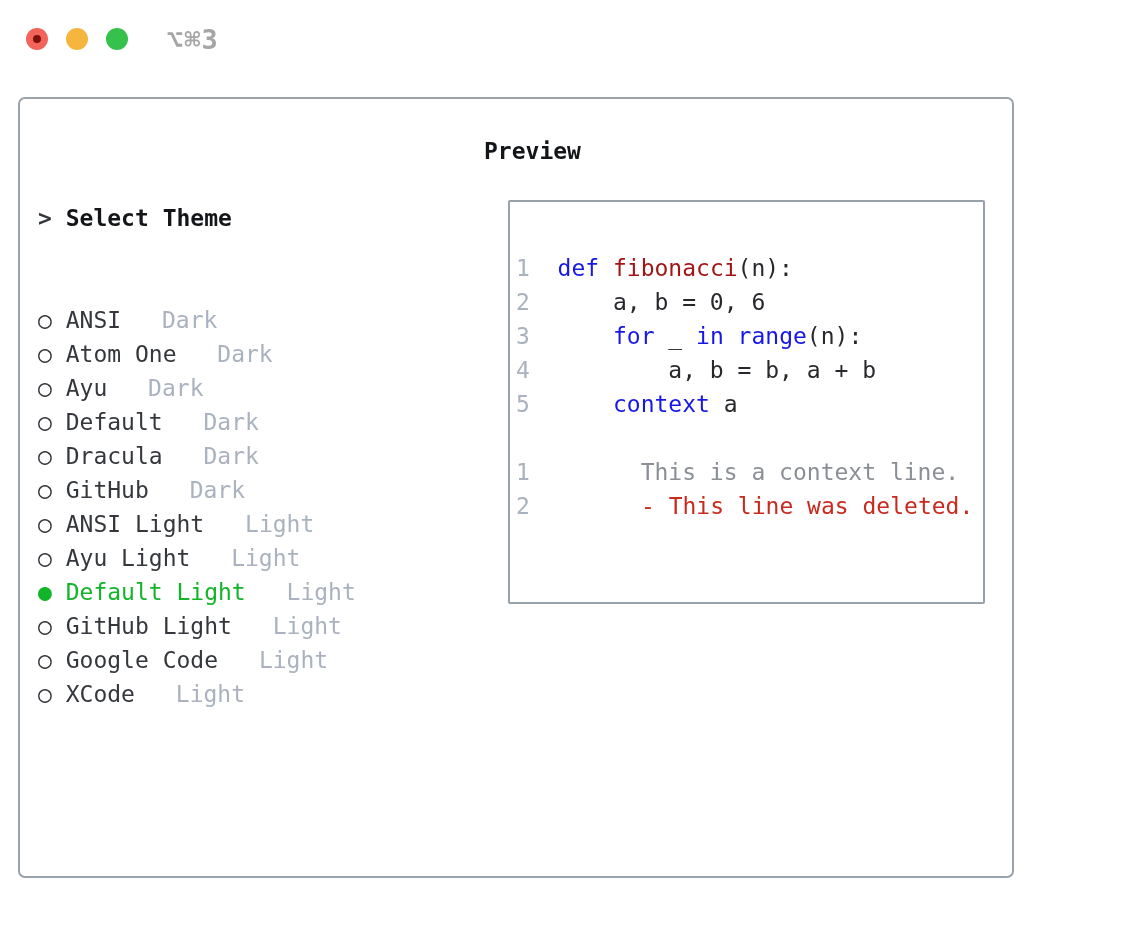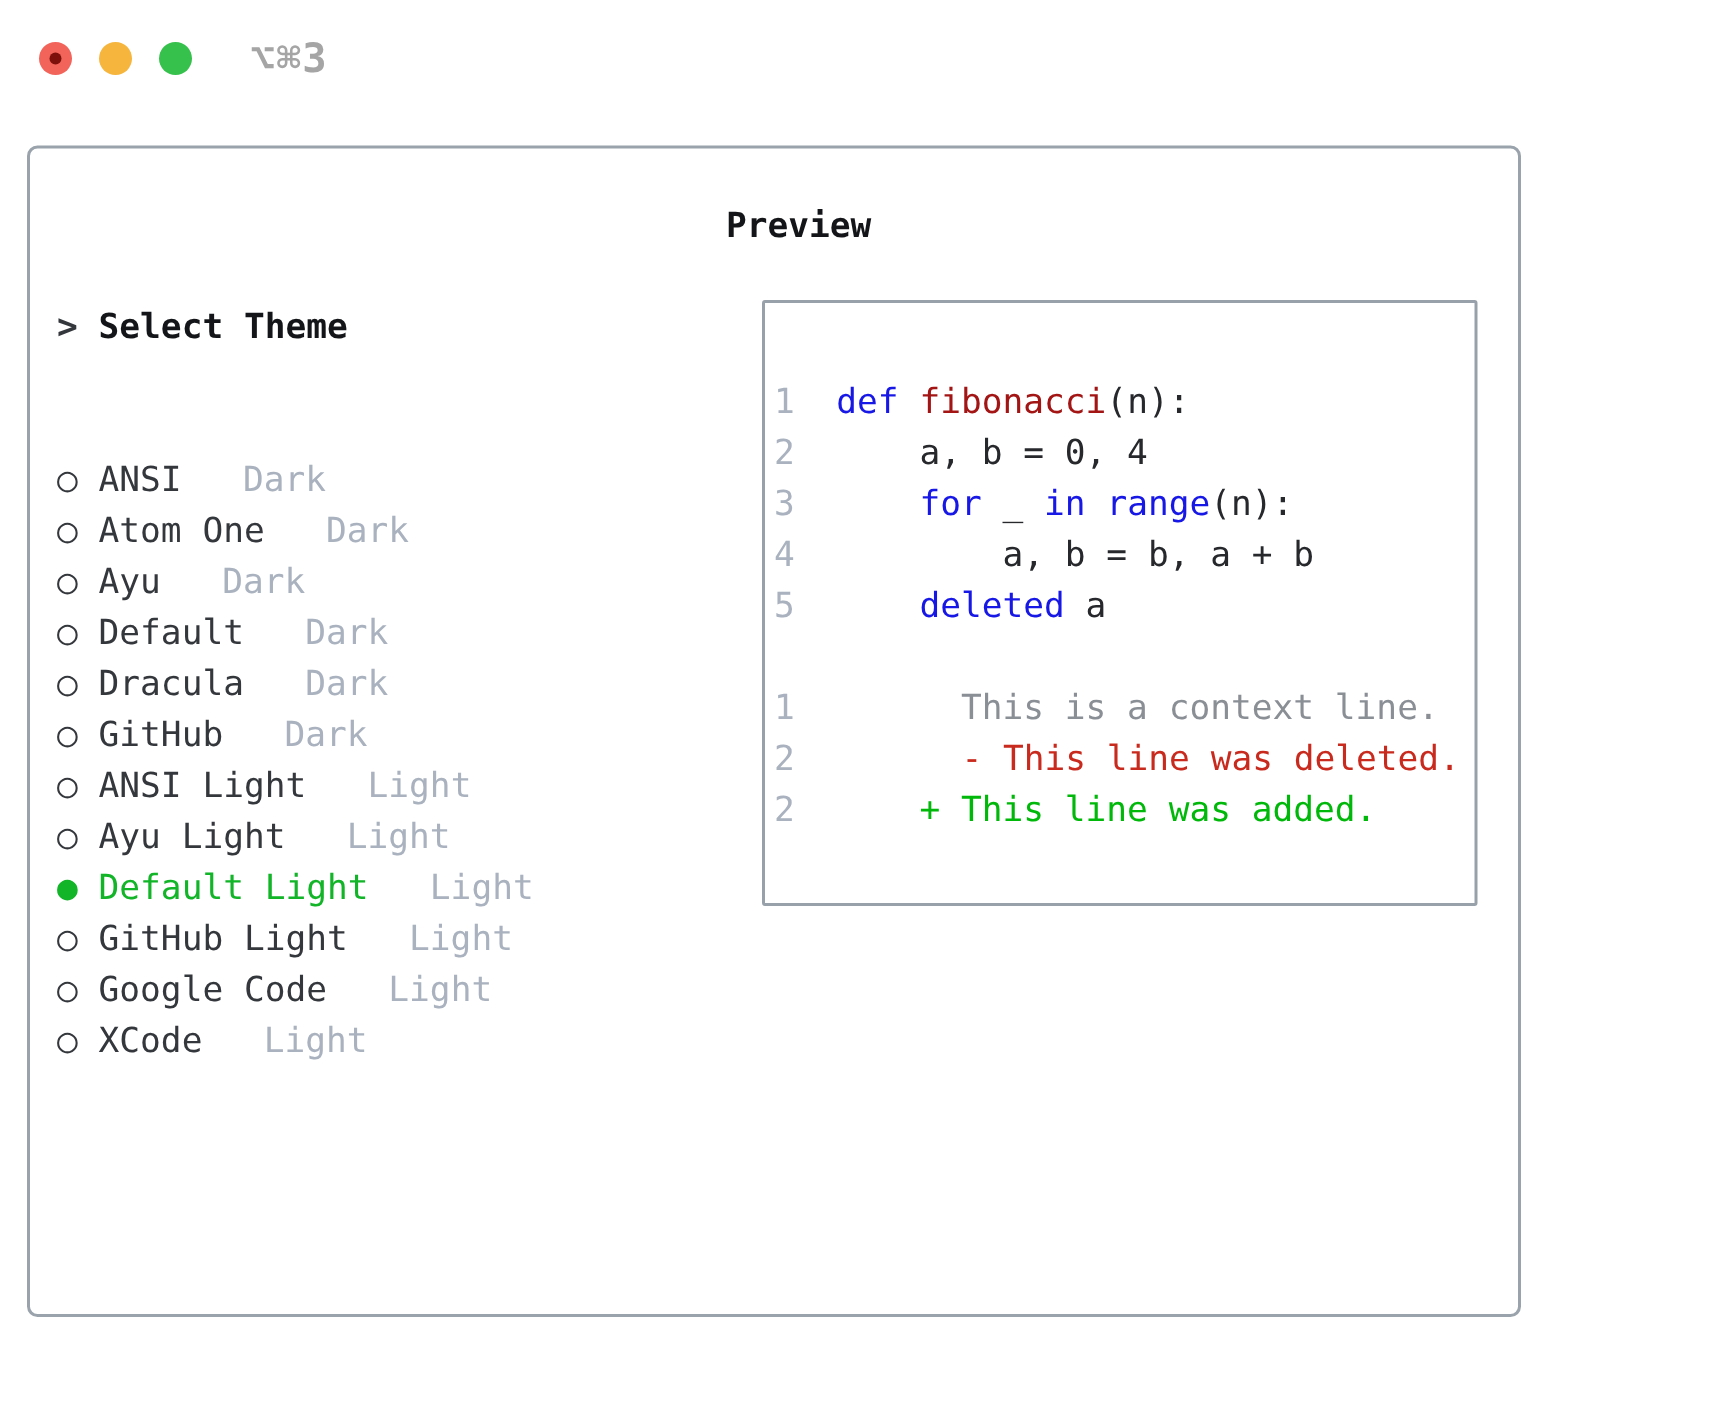--- a/index.html
+++ b/index.html
@@ -86,24 +86,23 @@
       <div class="blank"></div>
       
       
       
     </div>
 
     <div class="preview-label">Preview</div>
 
     <div class="preview-box">
         <div class="pline"><span class="lnum">1  </span><span class="tok-kw">def</span><span class="tok-p"> </span><span class="tok-fn">fibonacci</span><span class="tok-p">(n):</span></div>
-        <div class="pline"><span class="lnum">2  </span><span class="tok-p">    a, b = 0, 4</span></div>
+        <div class="pline"><span class="lnum">2  </span><span class="tok-p">    a, b = 0, 6</span></div>
         <div class="pline"><span class="lnum">3  </span><span class="tok-p">    </span><span class="tok-kw">for</span><span class="tok-p"> _ </span><span class="tok-kw">in</span><span class="tok-p"> </span><span class="tok-kw">range</span><span class="tok-p">(n):</span></div>
         <div class="pline"><span class="lnum">4  </span><span class="tok-p">        a, b = b, a + b</span></div>
-        <div class="pline"><span class="lnum">5  </span><span class="tok-p">    </span><span class="tok-kw">deleted</span><span class="tok-p"> a</span></div>
+        <div class="pline"><span class="lnum">5  </span><span class="tok-p">    </span><span class="tok-kw">context</span><span class="tok-p"> a</span></div>
         <div class="pline"></div>
         <div class="pline"><span class="lnum">1  </span><span class="tok-ctx">      This is a context line.</span></div>
         <div class="pline"><span class="lnum">2  </span><span class="tok-p">    </span><span class="tok-del">- This line was deleted.</span></div>
-        <div class="pline"><span class="lnum">2  </span><span class="tok-p">    </span><span class="tok-add">+ This line was added.</span></div>
       </div>
 
   </div>
 </div>
 
 </body></html>

